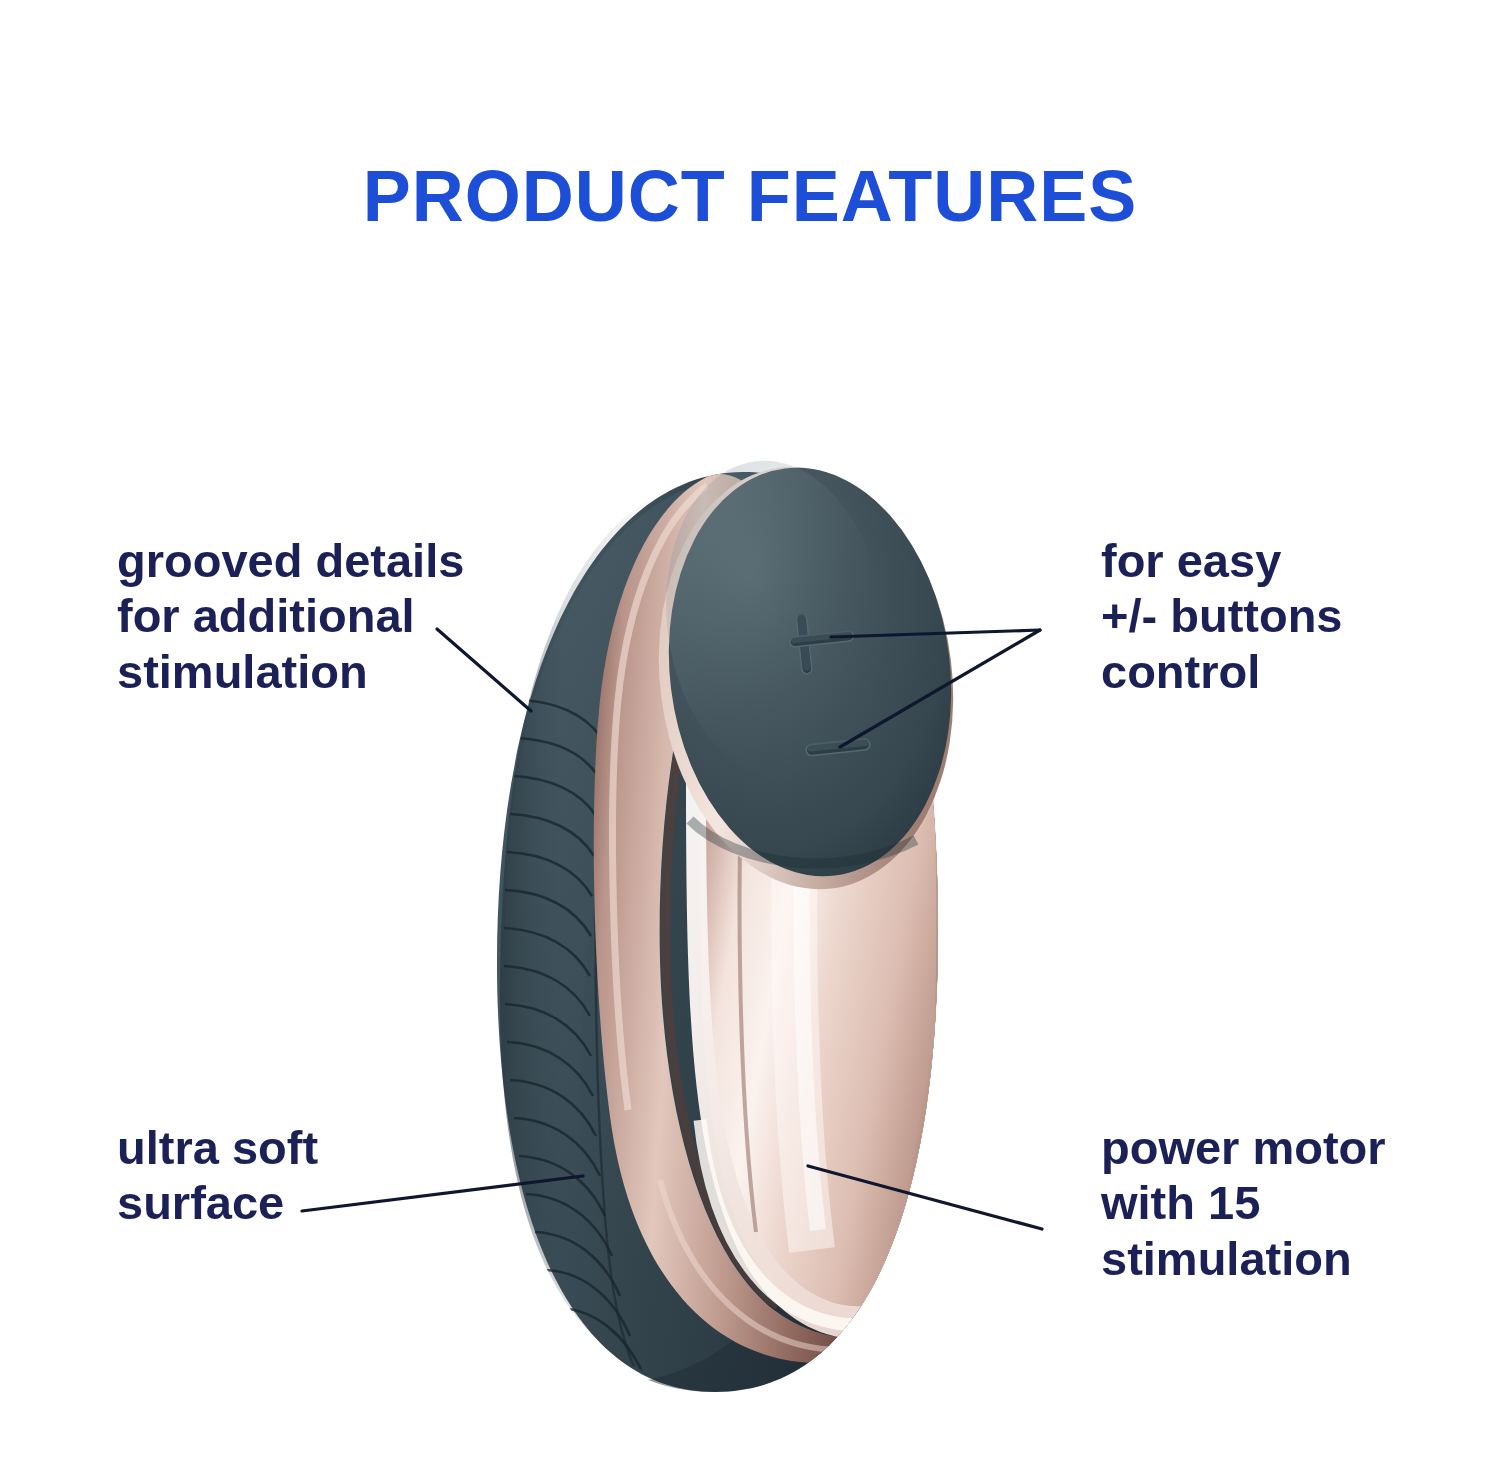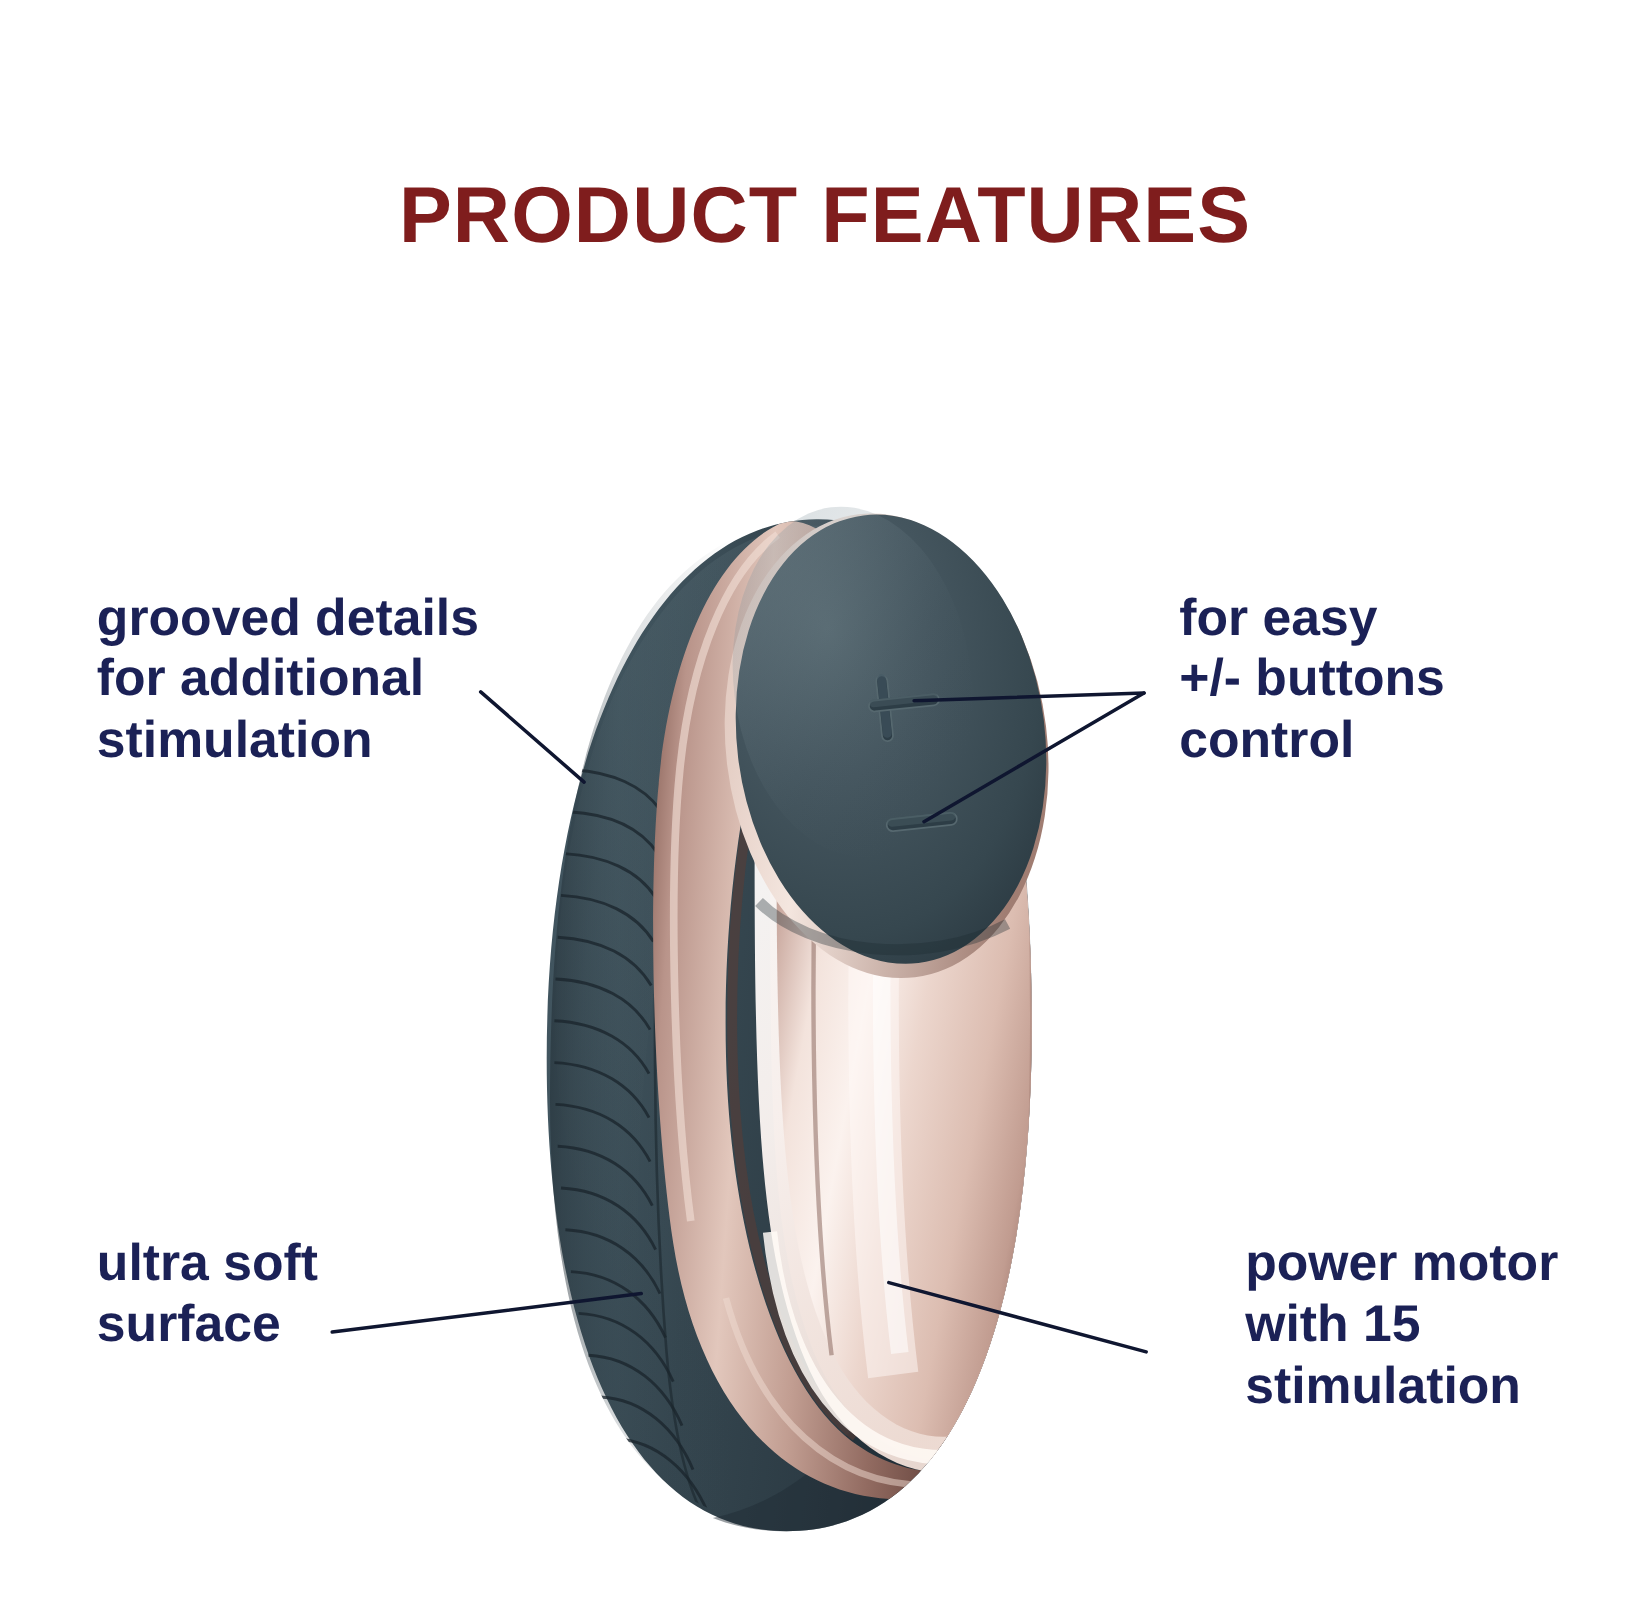--- a/index.html
+++ b/index.html
@@ -19,40 +19,41 @@
   #page-title {
     position: absolute;
     top: 160px;
     left: 0;
     width: 1500px;
     text-align: center;
     font-family: "Liberation Sans", sans-serif;
     font-weight: bold;
     font-size: 72px;
     letter-spacing: 1px;
-    color: #7f1d1d;
+    color: #1d4ed8;
     line-height: 1;
     white-space: nowrap;
   }
 
   .callout {
     position: absolute;
     font-family: "Liberation Sans", sans-serif;
     font-weight: bold;
     font-size: 47px;
     line-height: 1.18;
     color: #1b2156;
     white-space: nowrap;
+    margin-left: 29px;
   }
   .callout .ln { display: block; }
 
   #callout-grooved   { left: 88px;  top: 533px; }
   #callout-buttons   { left: 1072px; top: 533px; }
   #callout-silicone  { left: 88px;  top: 1120px; }
-  #callout-motor     { left: 1132px; top: 1120px; }
+  #callout-motor     { left: 1072px; top: 1120px; }
 
   #product-svg, #leader-svg {
     position: absolute;
     left: 0;
     top: 0;
     width: 1500px;
     height: 1460px;
   }
   #leader-svg { pointer-events: none; }
 </style>

